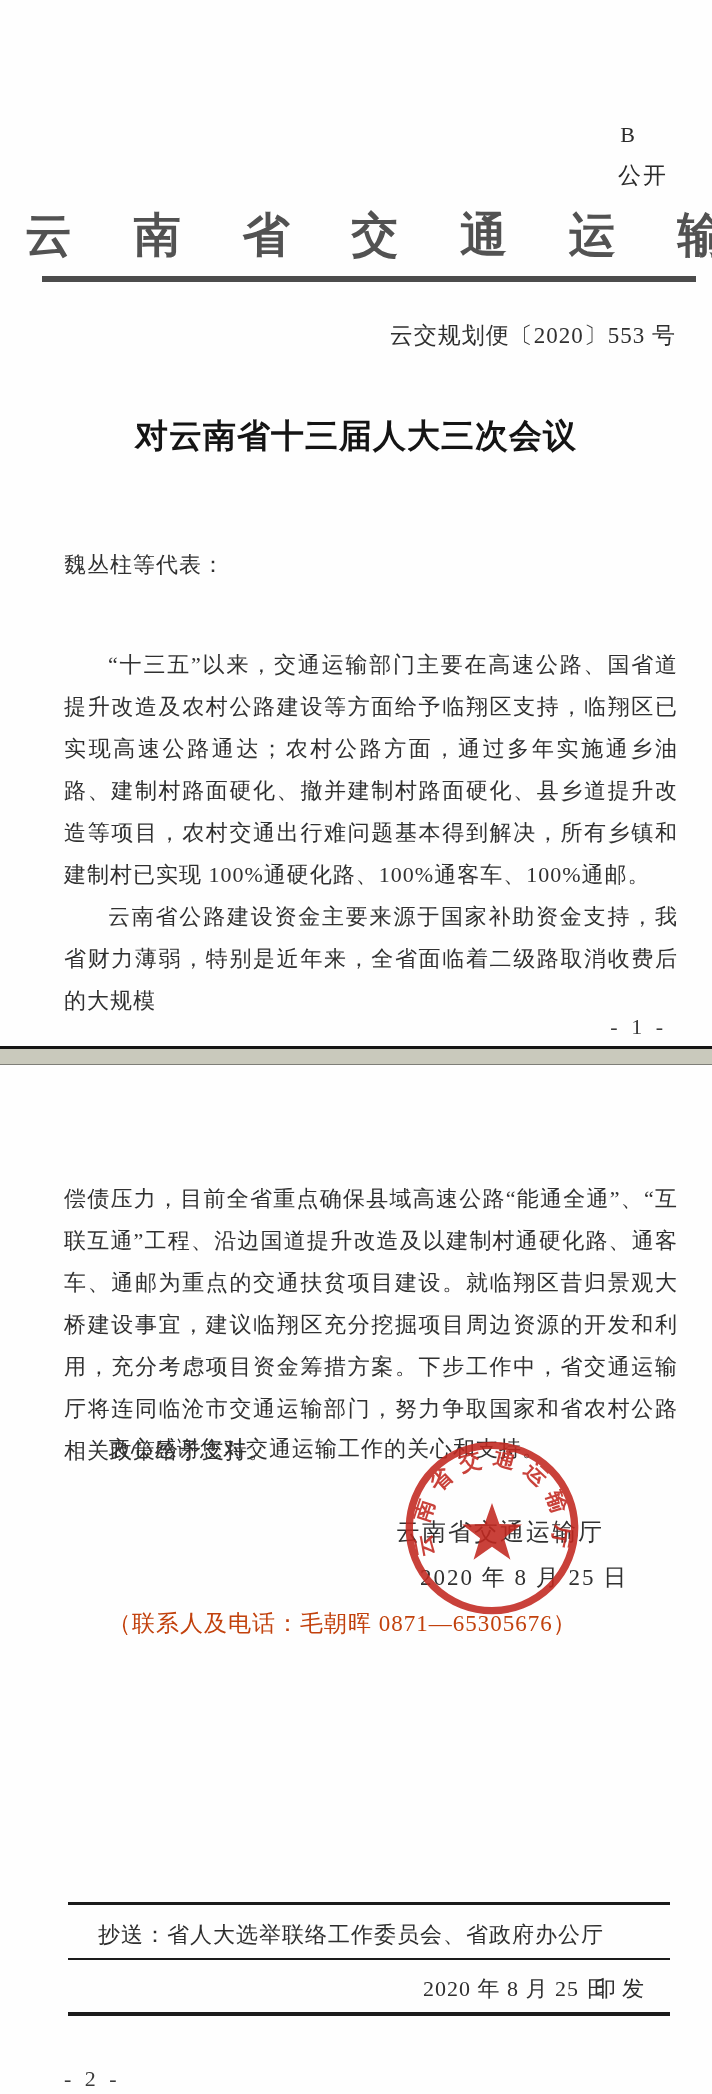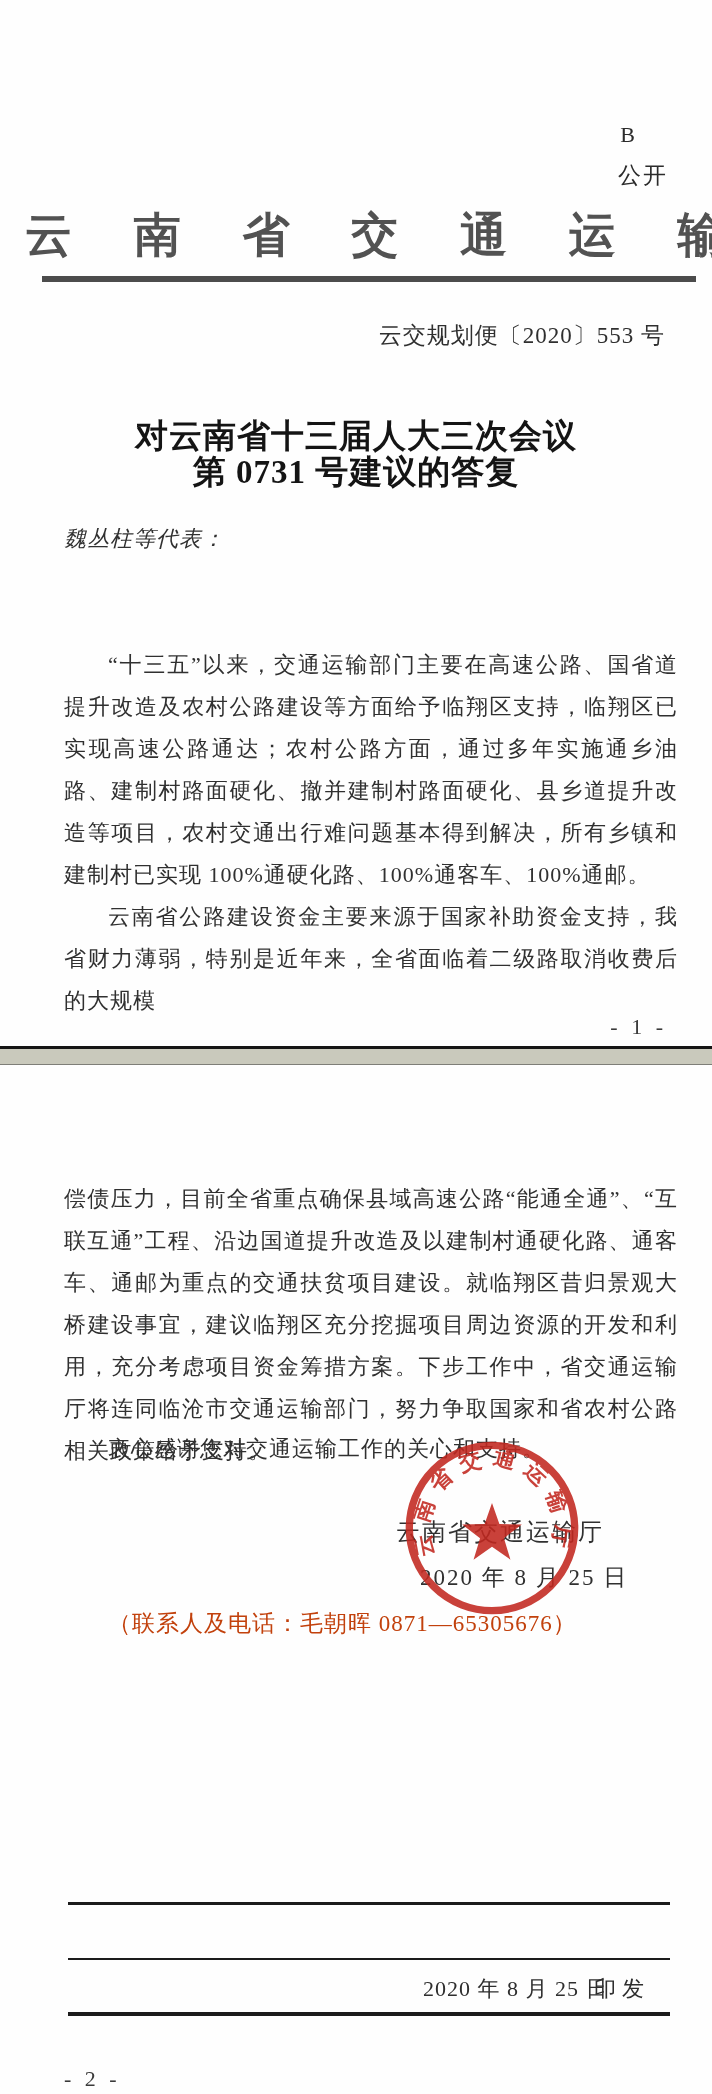--- a/index.html
+++ b/index.html
@@ -8,21 +8,21 @@
     font-family:"Liberation Serif","DejaVu Serif",serif;color:#2b2b2b;overflow:hidden;
   }
   .abs{position:absolute;}
   .mark{font-size:22px;color:#2b2b2b;letter-spacing:2px;}
   .letterhead{
     top:204px;left:0;width:712px;text-align:center;
     font-size:47px;font-weight:bold;color:#525252;
     letter-spacing:25px;text-indent:25px;white-space:nowrap;
   }
   .head-rule{top:276px;left:42px;width:654px;height:6px;background:#4c4c4c;}
-  .doc-no{top:320px;right:47px;font-size:23px;color:#2f2f2f;letter-spacing:1px;white-space:nowrap;}
+  .doc-no{top:320px;right:36px;font-size:23px;color:#2f2f2f;letter-spacing:1px;white-space:nowrap;}
   .h1{left:0;width:712px;text-align:center;font-size:33px;font-weight:bold;color:#141414;letter-spacing:1px;white-space:nowrap;}
   .bodyp{
     left:64px;width:614px;font-size:22px;line-height:42px;color:#303030;
     text-align:justify;letter-spacing:1px;margin:0;
   }
   .indent{text-indent:2em;}
   .pageno{font-size:22px;color:#3a3a3a;letter-spacing:4px;white-space:nowrap;}
   .sep-line{top:1046px;left:0;width:712px;height:3px;background:#151515;}
   .sep-band{top:1049px;left:0;width:712px;height:15px;background:#c9c9bc;border-bottom:1px solid #7e7e78;}
   .sig{font-size:24px;color:#303030;letter-spacing:2px;white-space:nowrap;}
@@ -38,23 +38,22 @@
 <div class="sheet">
 
   <div class="abs mark" style="top:122px;right:75px;">B</div>
   <div class="abs mark" style="top:160px;right:44px;font-size:23px;">公开</div>
 
   <div class="abs letterhead">云 南 省 交 通 运 输 厅</div>
   <div class="abs head-rule"></div>
   <div class="abs doc-no">云交规划便〔2020〕553 号</div>
 
   <div class="abs h1" style="top:414px;">对云南省十三届人大三次会议</div>
-  <div class="abs h1" style="top:450px;">第 0731 号建议的答复</div>
 
-  <p class="abs bodyp" style="top:518px;font-style:italic;">魏丛柱等代表：</p>
+  <p class="abs bodyp" style="top:544px;">魏丛柱等代表：</p>
   <p class="abs bodyp indent" style="top:644px;">“十三五”以来，交通运输部门主要在高速公路、国省道提升改造及农村公路建设等方面给予临翔区支持，临翔区已实现高速公路通达；农村公路方面，通过多年实施通乡油路、建制村路面硬化、撤并建制村路面硬化、县乡道提升改造等项目，农村交通出行难问题基本得到解决，所有乡镇和建制村已实现 100%通硬化路、100%通客车、100%通邮。</p>
   <p class="abs bodyp indent" style="top:896px;">云南省公路建设资金主要来源于国家补助资金支持，我省财力薄弱，特别是近年来，全省面临着二级路取消收费后的大规模</p>
 
   <div class="abs pageno" style="top:1014px;right:45px;">- 1 -</div>
 
   <div class="abs sep-line"></div>
   <div class="abs sep-band"></div>
 
   <p class="abs bodyp indent" style="top:1428px;">衷心感谢您对交通运输工作的关心和支持。</p>
   <p class="abs bodyp" style="top:1178px;">偿债压力，目前全省重点确保县域高速公路“能通全通”、“互联互通”工程、沿边国道提升改造及以建制村通硬化路、通客车、通邮为重点的交通扶贫项目建设。就临翔区昔归景观大桥建设事宜，建议临翔区充分挖掘项目周边资源的开发和利用，充分考虑项目资金筹措方案。下步工作中，省交通运输厅将连同临沧市交通运输部门，努力争取国家和省农村公路相关政策给予支持。</p>
@@ -73,20 +72,21 @@
         <text font-size="21" fill="#c2271f" font-weight="bold" style="font-family:'Liberation Serif','DejaVu Serif',serif;letter-spacing:9px;">
           <textPath href="#sealArc" startOffset="50%" text-anchor="middle">云南省交通运输厅</textPath>
         </text>
       </g>
     </svg>
   </div>
 
   <div class="abs contact" style="top:1608px;left:108px;">（联系人及电话：毛朝晖 0871—65305676）</div>
 
   <div class="abs frule" style="top:1902px;height:3px;"></div>
+  <div class="abs ftext" style="top:1920px;left:98px;">抄送：省人大选举联络工作委员会、省政府办公厅</div>
   <div class="abs frule" style="top:1958px;height:2px;"></div>
   <div class="abs ftext" style="top:1974px;left:423px;">2020 年 8 月 25 日</div>
   <div class="abs ftext" style="top:1974px;left:594px;letter-spacing:6px;">印发</div>
   <div class="abs frule" style="top:2012px;height:4px;"></div>
 
   <div class="abs pageno" style="top:2066px;left:64px;">- 2 -</div>
 
 </div>
 
 </body></html>

